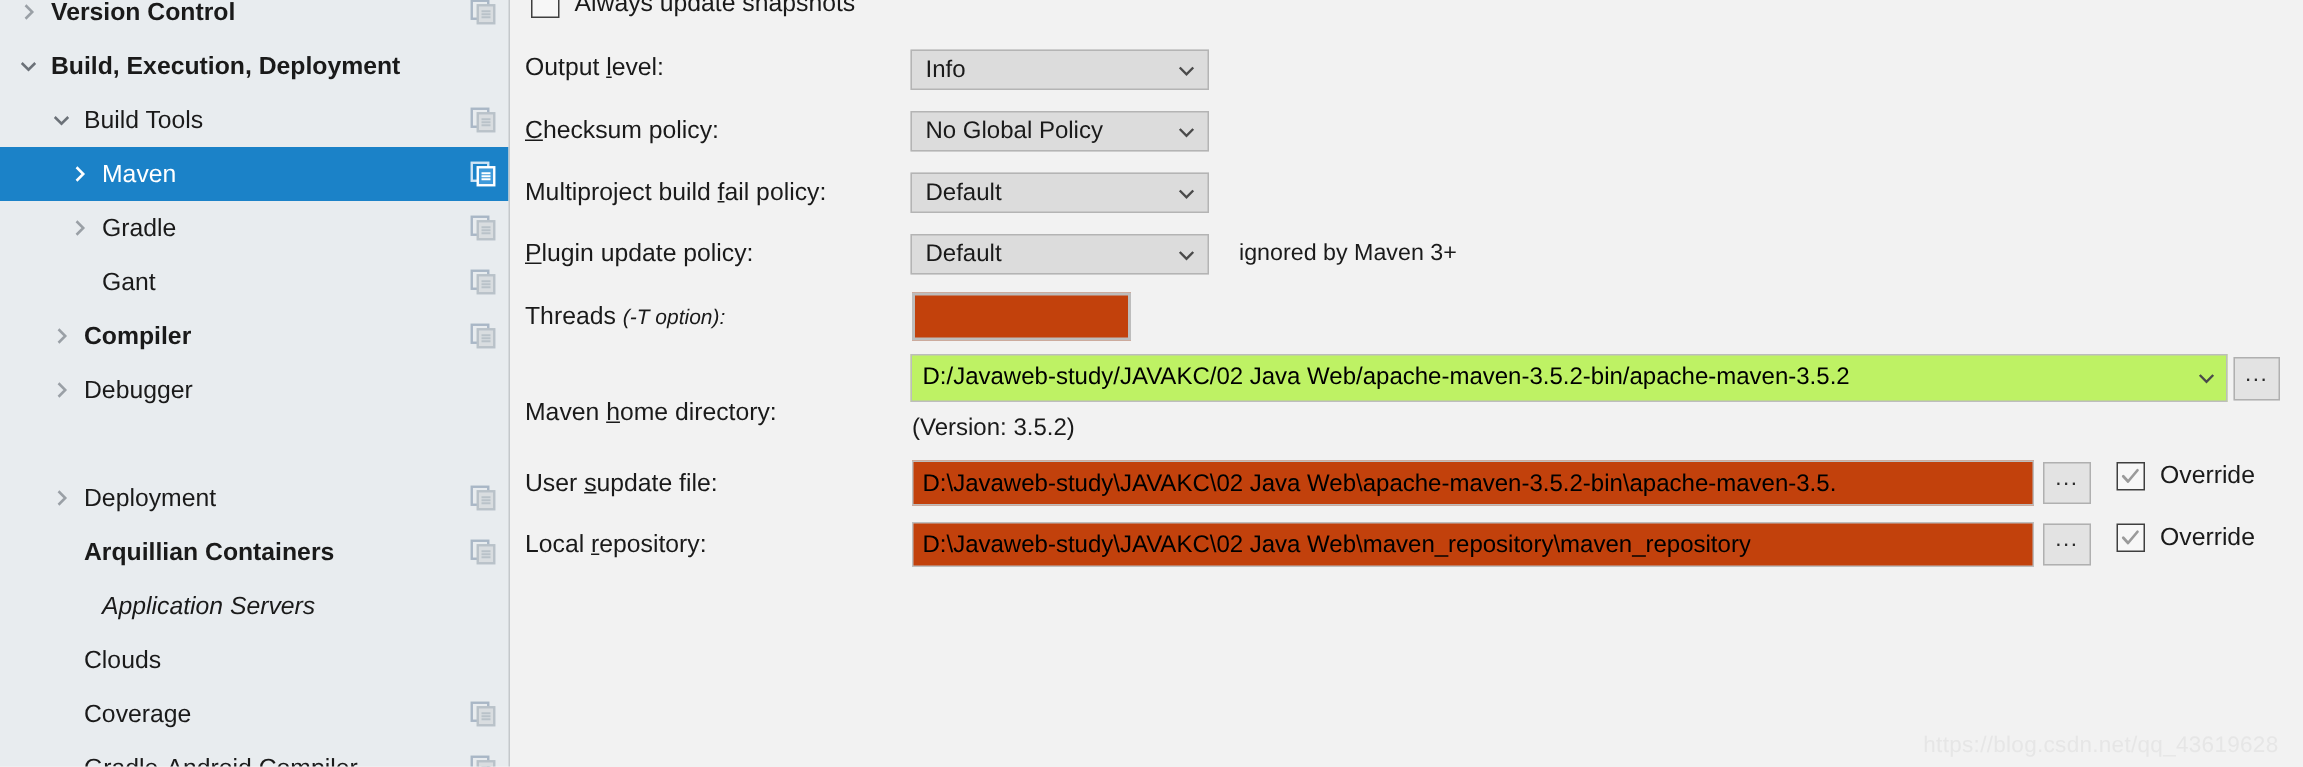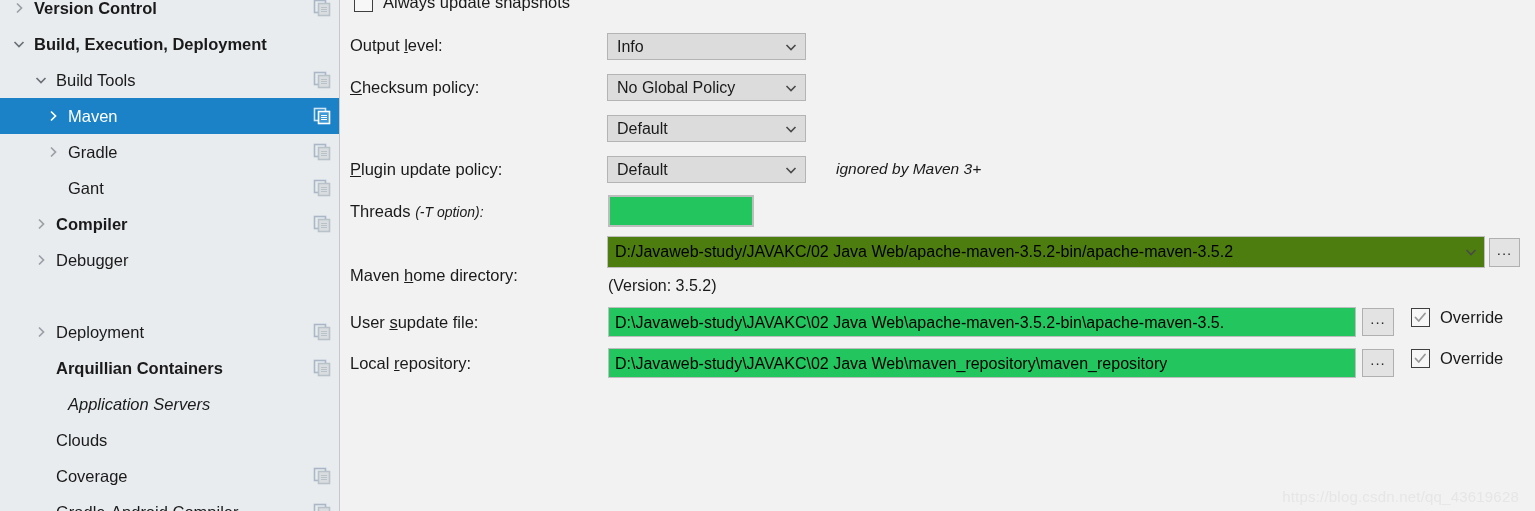--- a/index.html
+++ b/index.html
@@ -113,42 +113,42 @@
     height: 14px;
     margin-left: 8px;
     flex: 0 0 14px;
   }
   .chev svg { display: block; }
 
   
   .textfield {
     box-sizing: border-box;
     height: 28px;
-    background: #22c55e;
+    background: #c2410c;
     border: 1px solid #bdbdbd;
     display: flex;
     align-items: center;
     padding: 0 5px 0 6px;
     font-size: 16px;
     color: #000;
     overflow: hidden;
   }
   .textfield .tval {
     line-height: 19px;
     overflow: hidden;
     text-overflow: clip;
     white-space: nowrap;
   }
   .textfield.empty { border: 2px solid #bdbdbd; }
 
   
   .editcombo {
     box-sizing: border-box;
     height: 29px;
-    background: #4d7c0f;
+    background: #bef264;
     border: 1px solid #bdbdbd;
     display: flex;
     align-items: center;
     justify-content: space-between;
     padding: 0 6px 0 7px;
     font-size: 16px;
     color: #000;
     overflow: hidden;
   }
 
@@ -413,20 +413,23 @@
       <div class="combo" style="width:199px;">
         <span class="cval">No Global Policy</span>
         <span class="chev">
           <svg width="14" height="14" viewBox="0 0 14 14">
               <path d="M2.5 5 L7 9.5 L11.5 5" fill="none" stroke="#4a4a4a" stroke-width="1.6"></path>
             </svg>
         </span>
       </div>
     </div>
 
+    <div class="row" style="left:10px; top:118px;">
+      <span class="lbl"><span>Multiproject build </span><u>f</u><span>ail policy:</span></span>
+    </div>
     <div class="row" style="left:267px; top:115px;">
       <div class="combo" style="width:199px;">
         <span class="cval">Default</span>
         <span class="chev">
           <svg width="14" height="14" viewBox="0 0 14 14">
               <path d="M2.5 5 L7 9.5 L11.5 5" fill="none" stroke="#4a4a4a" stroke-width="1.6"></path>
             </svg>
         </span>
       </div>
     </div>
@@ -437,21 +440,21 @@
     <div class="row" style="left:267px; top:156px;">
       <div class="combo" style="width:199px;">
         <span class="cval">Default</span>
         <span class="chev">
           <svg width="14" height="14" viewBox="0 0 14 14">
               <path d="M2.5 5 L7 9.5 L11.5 5" fill="none" stroke="#4a4a4a" stroke-width="1.6"></path>
             </svg>
         </span>
       </div>
     </div>
-    <div class="row" style="left:496px; top:160px;font-style:italic;">
+    <div class="row" style="left:486px; top:160px;">
       <span class="hint">ignored by Maven 3+</span>
     </div>
 
     <div class="row" style="left:10px; top:201px;">
       <span class="lbl"><span>Threads</span>&nbsp;<span class="ital">(-T option):</span></span>
     </div>
     <div class="row" style="left:268px; top:195px;">
       <div class="textfield empty" style="width:146px; height:32px;">
         <span class="tval"></span>
       </div>

